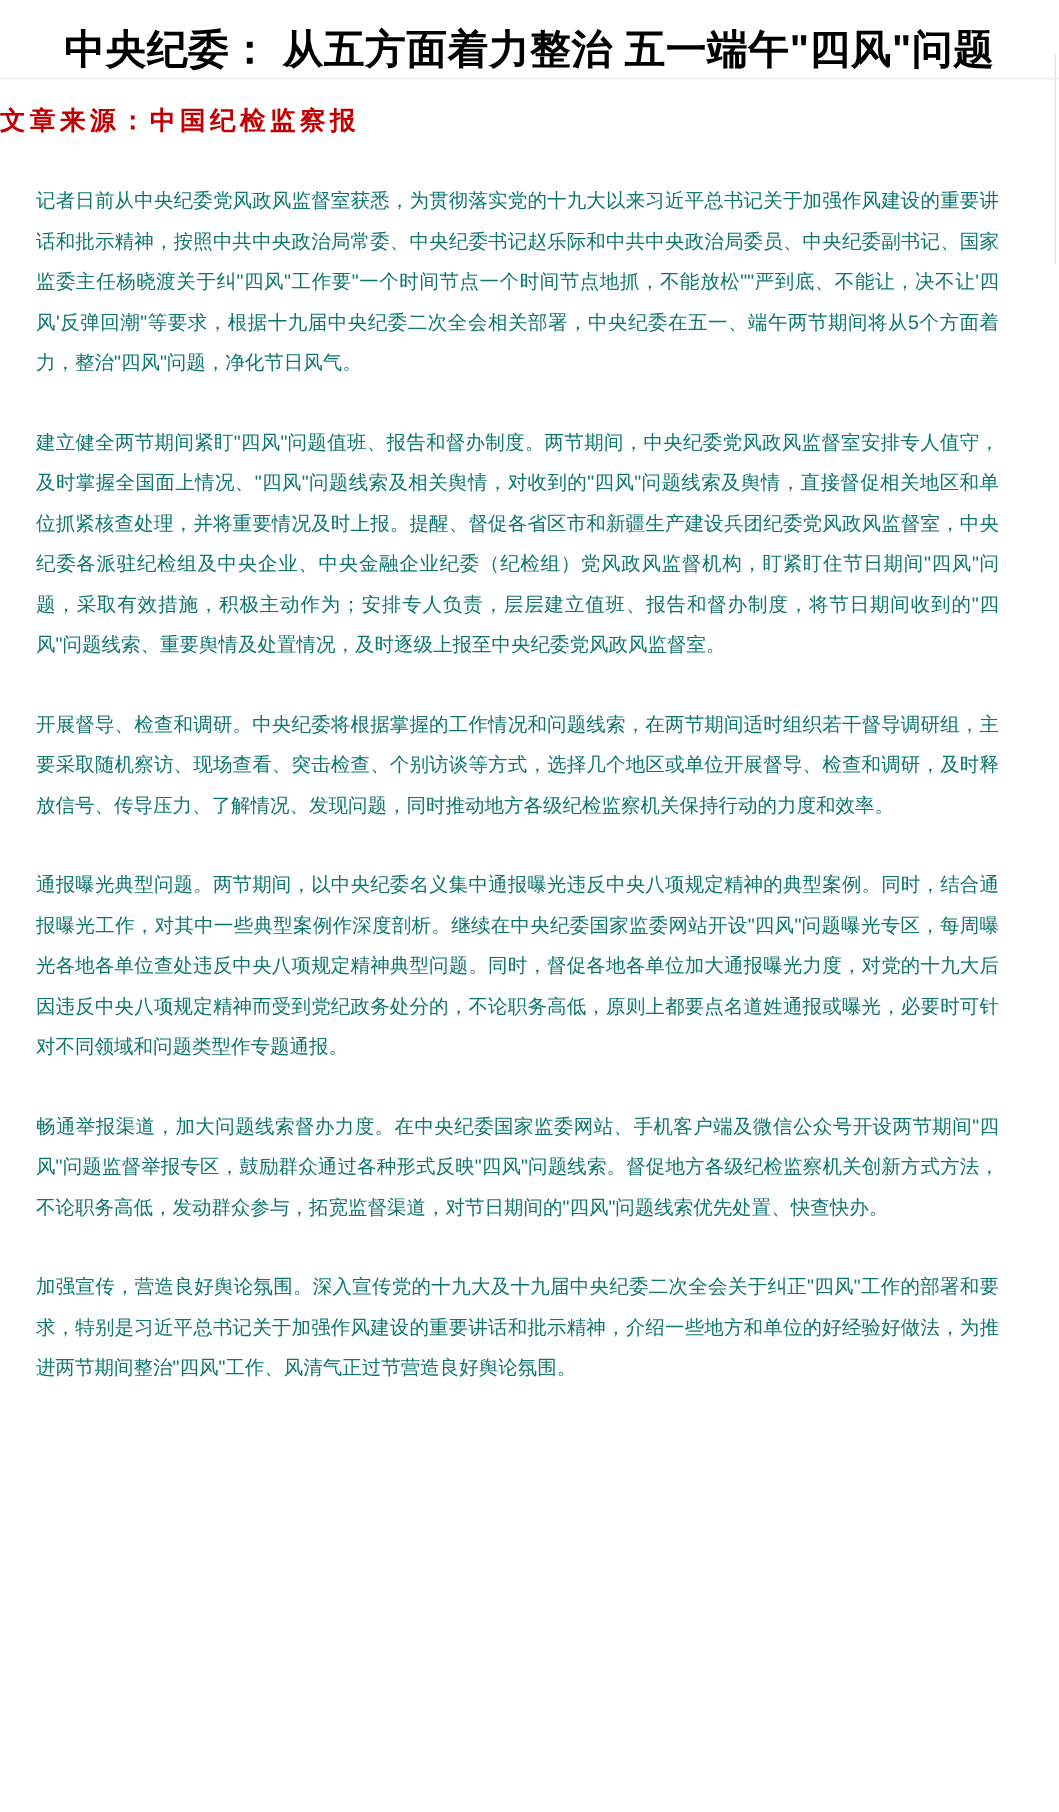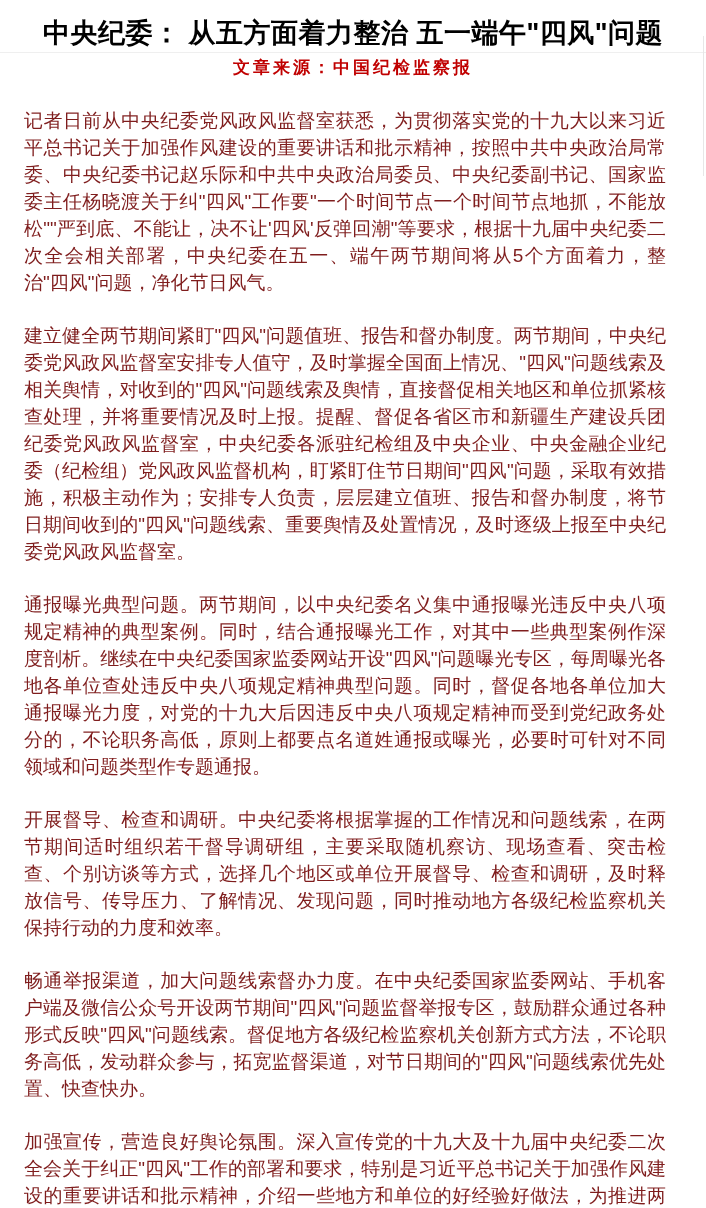--- a/index.html
+++ b/index.html
@@ -37,38 +37,38 @@
   }
   .edge-vline {
     position: absolute;
     top: 36px;
     right: 2px;
     width: 1px;
     height: 140px;
     background: #e7e7e7;
   }
   .article-source {
-    margin-top: 8px;
-    text-align: center;
+    margin-top: 21px;
+    text-align: left;
     font-size: 17px;
     line-height: 21px;
     font-weight: bold;
     letter-spacing: 3px;
     color: #c00000;
     font-family: "Liberation Serif", serif;
   }
   .article-body {
     margin-top: 29px;
     padding: 0 24px;
   }
   .article-body p {
     margin: 0 16px 26px 0;
-    font-size: 19px;
+    font-size: 13px;
     line-height: 27px;
-    color: #7f1d1d;
+    color: #0f766e;
     text-align: justify;
     text-justify: inter-ideograph;
     word-break: break-all;
   }
 </style>
 </head>
 <body>
 
 <div class="page">
 
@@ -76,20 +76,20 @@
 
   <div class="title-divider"></div>
 
   <div class="edge-vline"></div>
 
   <div class="article-source">文章来源：中国纪检监察报</div>
 
   <div class="article-body">
     <p>记者日前从中央纪委党风政风监督室获悉，为贯彻落实党的十九大以来习近平总书记关于加强作风建设的重要讲话和批示精神，按照中共中央政治局常委、中央纪委书记赵乐际和中共中央政治局委员、中央纪委副书记、国家监委主任杨晓渡关于纠"四风"工作要"一个时间节点一个时间节点地抓，不能放松""严到底、不能让，决不让'四风'反弹回潮"等要求，根据十九届中央纪委二次全会相关部署，中央纪委在五一、端午两节期间将从5个方面着力，整治"四风"问题，净化节日风气。</p>
     <p>建立健全两节期间紧盯"四风"问题值班、报告和督办制度。两节期间，中央纪委党风政风监督室安排专人值守，及时掌握全国面上情况、"四风"问题线索及相关舆情，对收到的"四风"问题线索及舆情，直接督促相关地区和单位抓紧核查处理，并将重要情况及时上报。提醒、督促各省区市和新疆生产建设兵团纪委党风政风监督室，中央纪委各派驻纪检组及中央企业、中央金融企业纪委（纪检组）党风政风监督机构，盯紧盯住节日期间"四风"问题，采取有效措施，积极主动作为；安排专人负责，层层建立值班、报告和督办制度，将节日期间收到的"四风"问题线索、重要舆情及处置情况，及时逐级上报至中央纪委党风政风监督室。</p>
+    <p>开展督导、检查和调研。中央纪委将根据掌握的工作情况和问题线索，在两节期间适时组织若干督导调研组，主要采取随机察访、现场查看、突击检查、个别访谈等方式，选择几个地区或单位开展督导、检查和调研，及时释放信号、传导压力、了解情况、发现问题，同时推动地方各级纪检监察机关保持行动的力度和效率。</p>
     <p>通报曝光典型问题。两节期间，以中央纪委名义集中通报曝光违反中央八项规定精神的典型案例。同时，结合通报曝光工作，对其中一些典型案例作深度剖析。继续在中央纪委国家监委网站开设"四风"问题曝光专区，每周曝光各地各单位查处违反中央八项规定精神典型问题。同时，督促各地各单位加大通报曝光力度，对党的十九大后因违反中央八项规定精神而受到党纪政务处分的，不论职务高低，原则上都要点名道姓通报或曝光，必要时可针对不同领域和问题类型作专题通报。</p>
-    <p>开展督导、检查和调研。中央纪委将根据掌握的工作情况和问题线索，在两节期间适时组织若干督导调研组，主要采取随机察访、现场查看、突击检查、个别访谈等方式，选择几个地区或单位开展督导、检查和调研，及时释放信号、传导压力、了解情况、发现问题，同时推动地方各级纪检监察机关保持行动的力度和效率。</p>
     <p>畅通举报渠道，加大问题线索督办力度。在中央纪委国家监委网站、手机客户端及微信公众号开设两节期间"四风"问题监督举报专区，鼓励群众通过各种形式反映"四风"问题线索。督促地方各级纪检监察机关创新方式方法，不论职务高低，发动群众参与，拓宽监督渠道，对节日期间的"四风"问题线索优先处置、快查快办。</p>
     <p>加强宣传，营造良好舆论氛围。深入宣传党的十九大及十九届中央纪委二次全会关于纠正"四风"工作的部署和要求，特别是习近平总书记关于加强作风建设的重要讲话和批示精神，介绍一些地方和单位的好经验好做法，为推进两节期间整治"四风"工作、风清气正过节营造良好舆论氛围。</p>
 
   </div>
 
 </div>
 
 </body></html>

